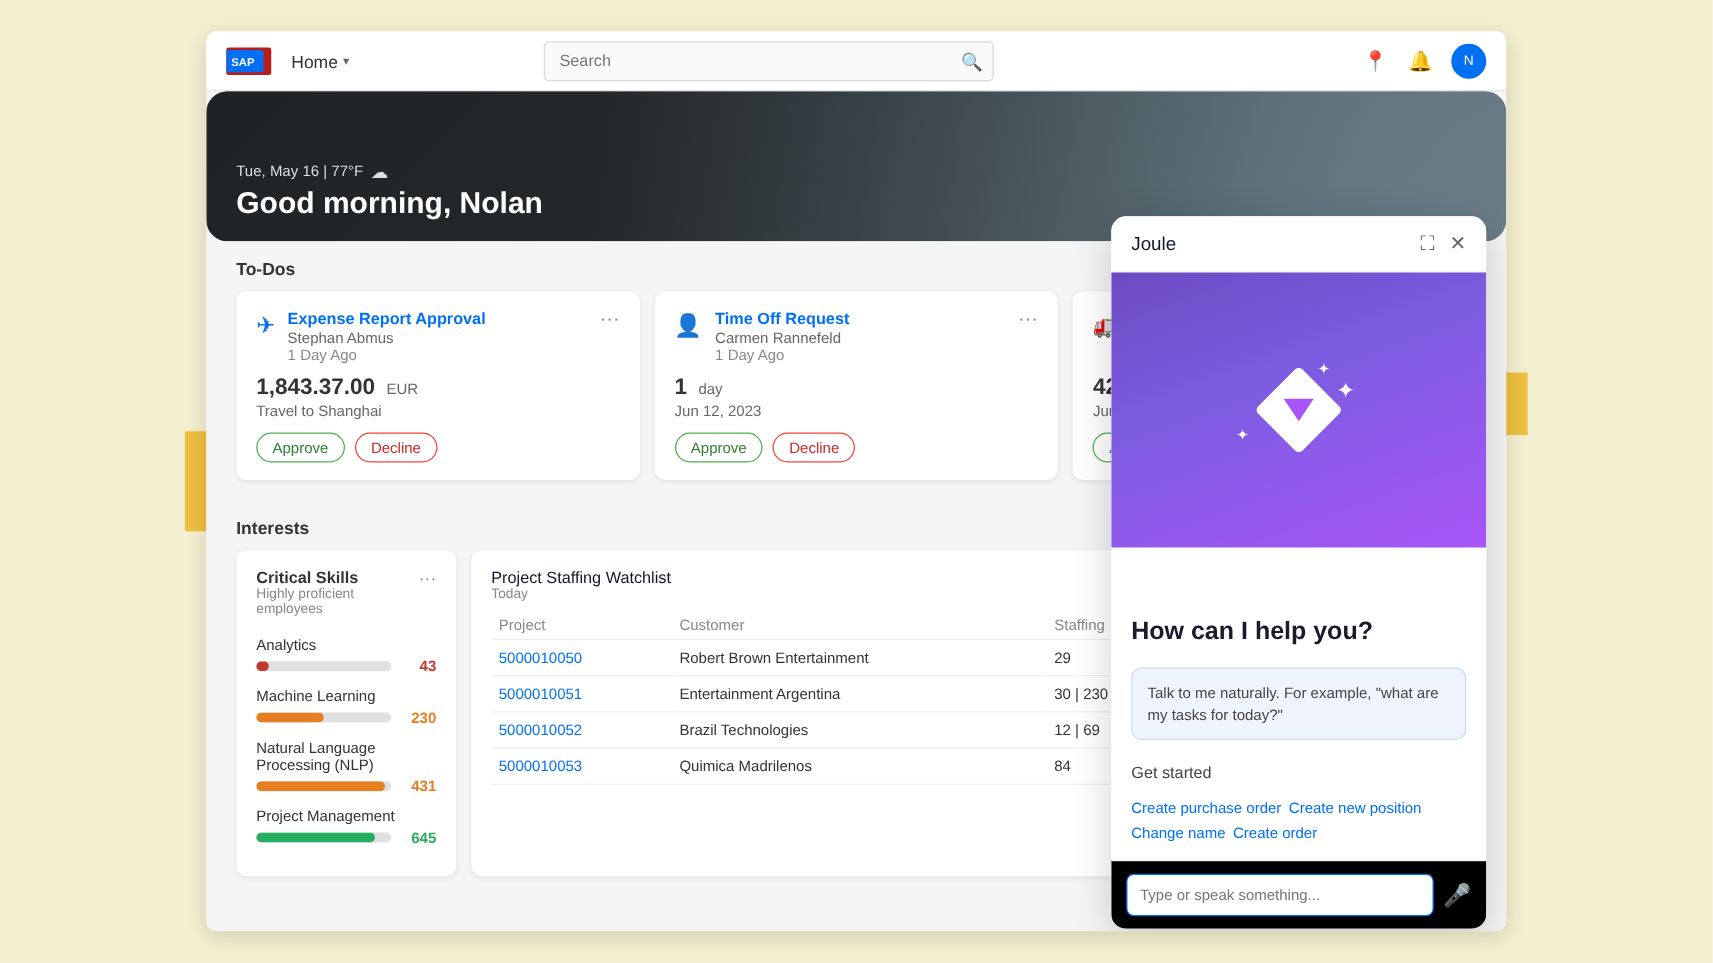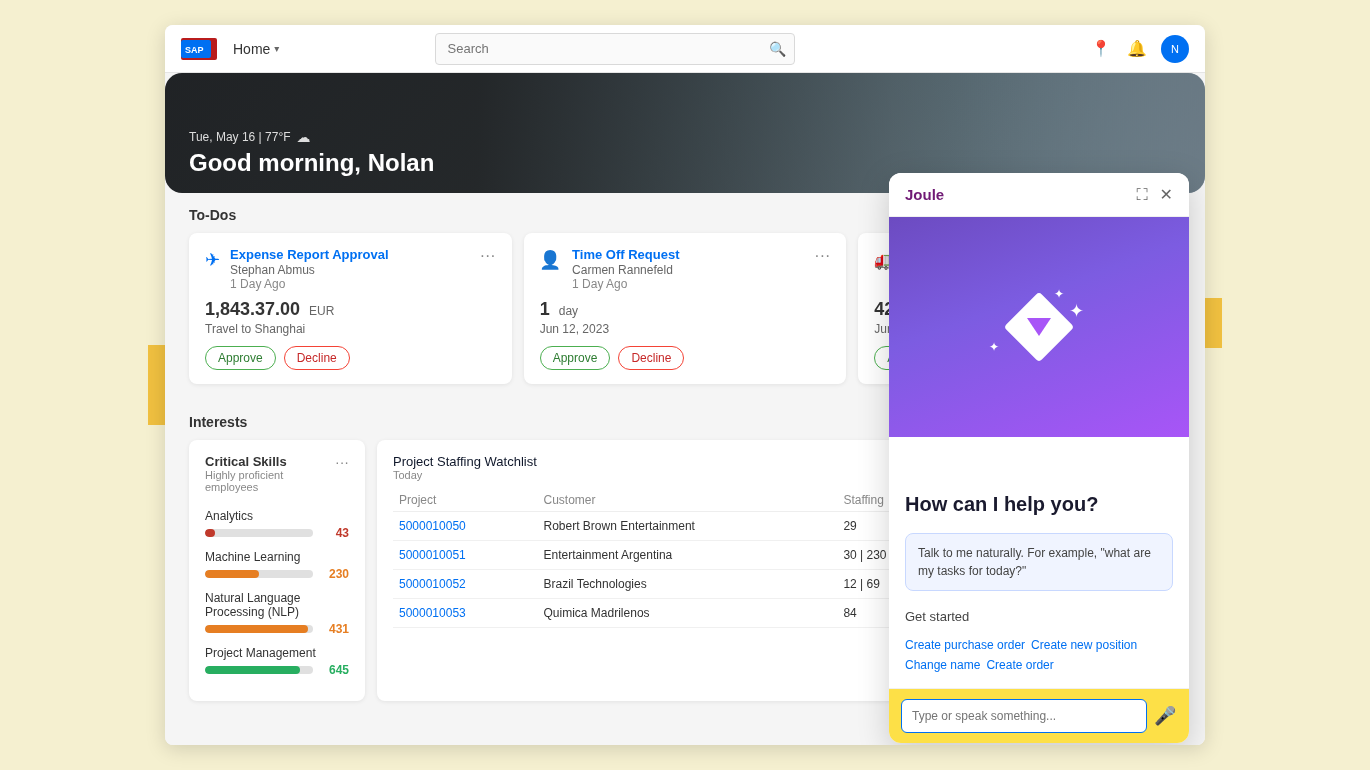--- a/index.html
+++ b/index.html
@@ -422,22 +422,22 @@
     .joule-header {
       background: #fff;
       padding: 12px 16px;
       display: flex;
       align-items: center;
       justify-content: space-between;
       border-bottom: 1px solid #f0f0f0;
     }
     .joule-title {
       font-size: 15px;
-      font-weight: 700;
-      color: #701a75;
+      font-weight: 400;
+      color: #0f172a;
     }
     .joule-header-icons {
       display: flex;
       gap: 12px;
       align-items: center;
     }
     .joule-icon-btn {
       color: #666;
       cursor: pointer;
       font-size: 16px;
@@ -543,21 +543,21 @@
       cursor: pointer;
       text-decoration: none;
     }
     .joule-input-area {
       margin-top: auto;
       padding: 10px 12px;
       border-top: 1px solid #f0f0f0;
       display: flex;
       align-items: center;
       gap: 8px;
-      background: #fde047;
+      background: #000000;
       flex-shrink: 0;
     }
     .joule-input {
       flex: 1;
       height: 34px;
       border: 1.5px solid #0070f2;
       border-radius: 6px;
       padding: 0 10px;
       font-size: 12px;
       color: #999;

